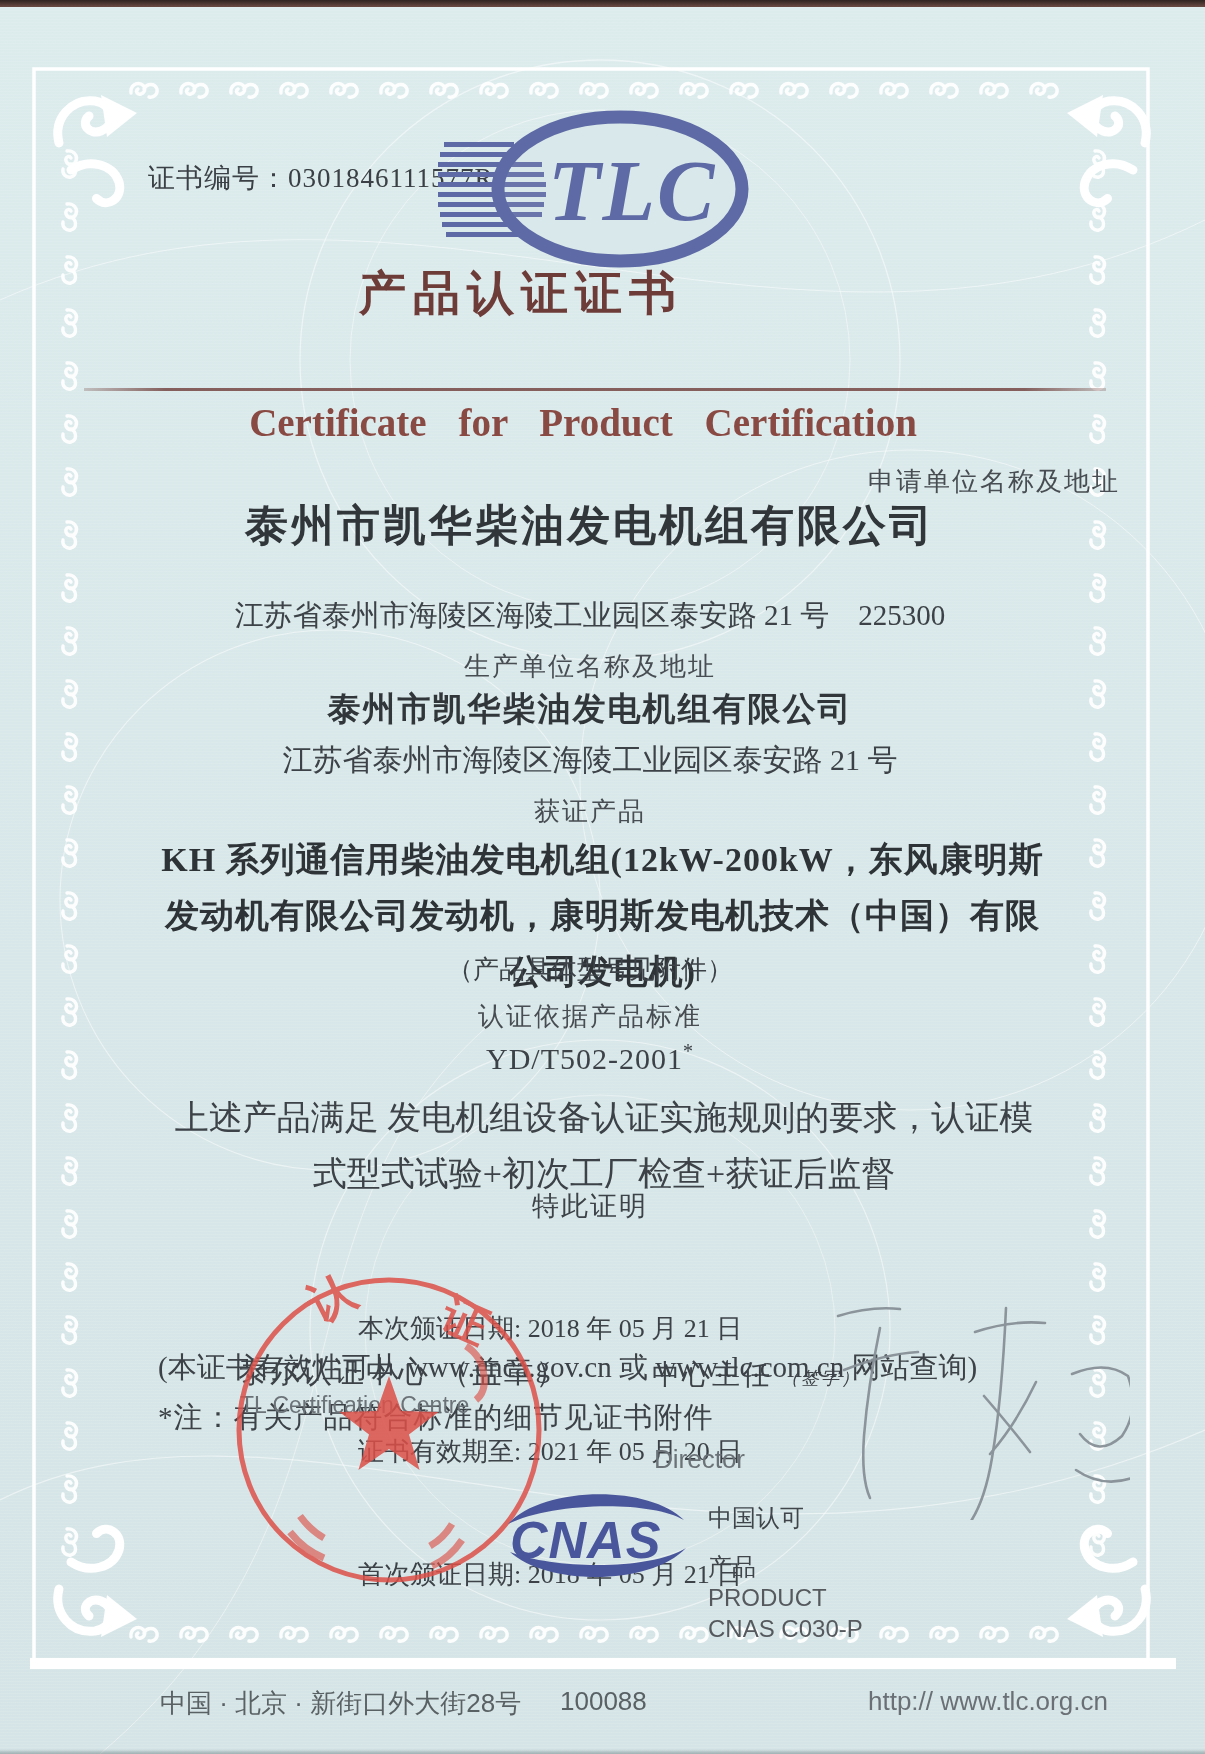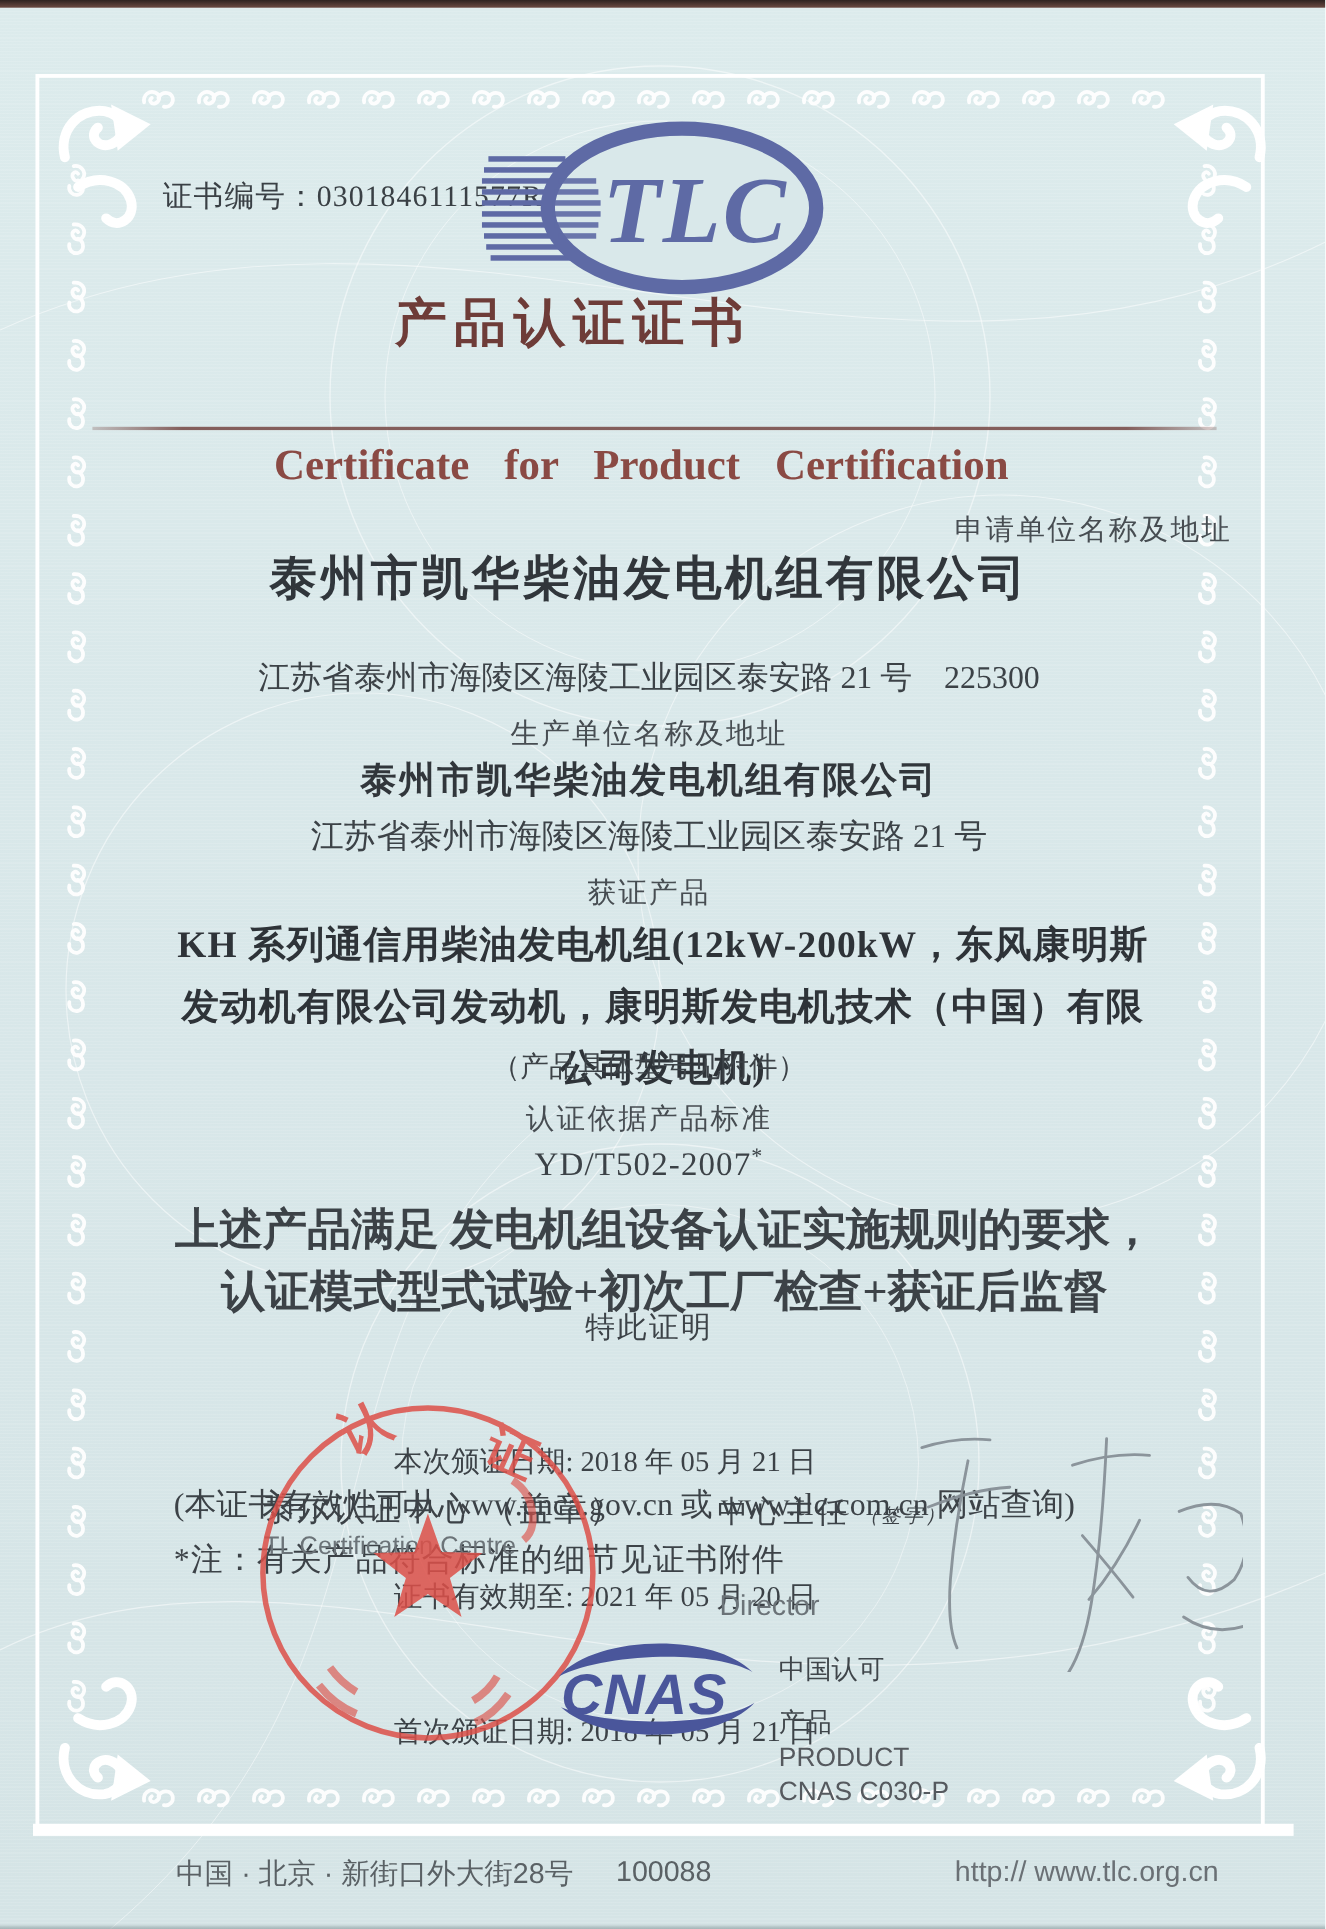--- a/index.html
+++ b/index.html
@@ -33,21 +33,21 @@
   .applicant-addr{top:596px;font-size:29px;white-space:pre-wrap;}
   .producer-label{top:649px;}
   .producer-name{top:687px;font-size:33px;font-weight:bold;color:#31363b;letter-spacing:2px;}
   .producer-addr{top:740px;font-size:30px;}
   .product-label{top:794px;}
   .product-name{left:150px;width:905px;top:832px;font-size:34px;font-weight:bold;color:#2e3338;line-height:56px;letter-spacing:1px;}
   .model-note{top:952px;font-size:26px;}
   .standard-label{top:999px;}
   .standard-value{top:1040px;font-size:30px;letter-spacing:1px;}
   .standard-value sup{font-size:20px;}
-  .statement{left:158px;width:892px;top:1090px;font-size:40px;line-height:56px;color:#3c4247;font-weight:bold;}
+  .statement{left:158px;width:892px;top:1090px;font-size:34px;line-height:56px;color:#3c4247;}
   .hereby{top:1188px;font-size:27px;letter-spacing:2px;}
   .dates{left:358px;top:1226px;font-size:26px;line-height:41px;color:#3c4247;white-space:pre;}
   .validity-note{left:158px;top:1348px;font-size:29px;white-space:pre;}
   .footnote{left:158px;top:1398px;font-size:29px;letter-spacing:1px;}
   .issuer{left:238px;top:1352px;font-size:30px;color:#3c4247;letter-spacing:2px;white-space:pre;}
   .issuer-en{left:240px;top:1392px;font-size:23px;color:#6b7378;font-family:"Liberation Sans",sans-serif;}
   .director{left:652px;top:1356px;font-size:28px;color:#3c4247;letter-spacing:2px;white-space:pre;}
   .director small{font-size:18px;font-style:italic;}
   .director-en{left:654px;top:1396px;font-size:26px;color:#6b7378;font-family:"Liberation Sans",sans-serif;margin-top:48px;}
   .cnas-lines{left:708px;top:1484px;font-size:24px;line-height:31px;font-family:"Liberation Sans",sans-serif;}
@@ -234,21 +234,21 @@
 
   <div class="abs ctr col lbl producer-label">生产单位名称及地址</div>
   <div class="abs ctr col producer-name">泰州市凯华柴油发电机组有限公司</div>
   <div class="abs ctr col producer-addr">江苏省泰州市海陵区海陵工业园区泰安路 21 号</div>
 
   <div class="abs ctr col lbl product-label">获证产品</div>
   <div class="abs ctr product-name">KH 系列通信用柴油发电机组(12kW-200kW，东风康明斯发动机有限公司发动机，康明斯发电机技术（中国）有限公司发电机)</div>
   <div class="abs ctr col model-note">（产品具体型号见附件）</div>
 
   <div class="abs ctr col lbl standard-label">认证依据产品标准</div>
-  <div class="abs ctr col standard-value"><span>YD/T502-2007</span><sup>*</sup></div>
+  <div class="abs ctr col standard-value"><span>YD/T502-2001</span><sup>*</sup></div>
 
   <div class="abs ctr statement">上述产品满足 发电机组设备认证实施规则的要求，认证模式型式试验+初次工厂检查+获证后监督</div>
   <div class="abs ctr col hereby">特此证明</div>
 
   <div class="abs dates">
     <div><span>本次颁证日期: </span><span>2018 年 05 月 21 日</span></div>
     <div><span>证书有效期至: </span><span>2021 年 05 月 20 日</span></div>
     <div><span>首次颁证日期: </span><span>2018 年 05 月 21 日</span></div>
   </div>
 

